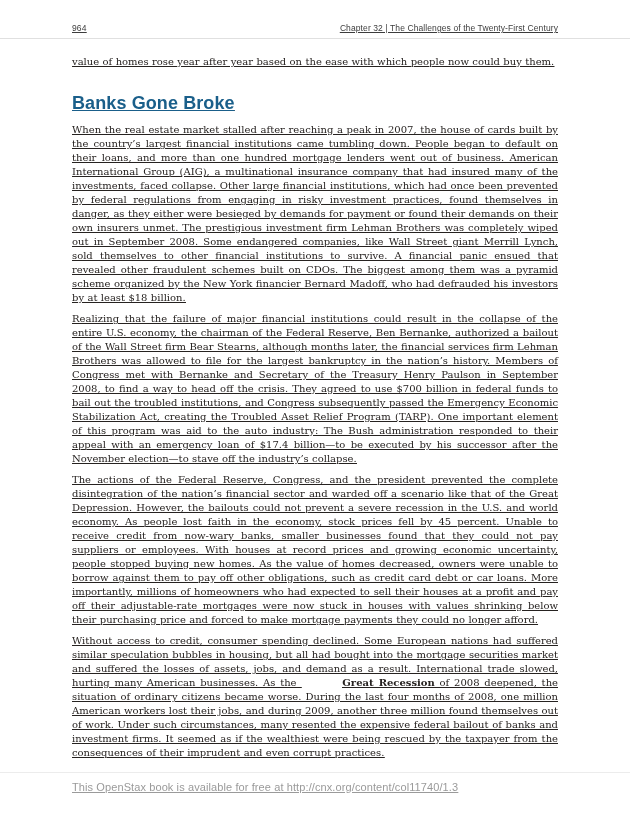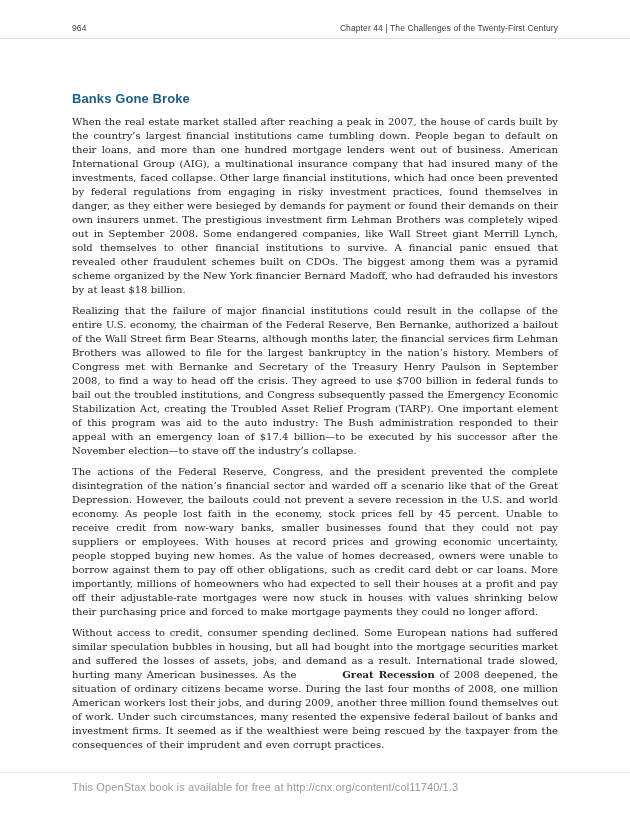--- a/index.html
+++ b/index.html
@@ -1,15 +1,15 @@
 <!DOCTYPE html>
 <html><head>
 <meta charset="utf-8">
 <style>
-  * { box-sizing: border-box; }
+  * { box-sizing: border-box; text-decoration: underline; }
   html, body { margin: 0; padding: 0; }
   body {
     width: 630px;
     height: 815px;
     background: #ffffff;
     position: relative;
     overflow: hidden;
     font-family: "DejaVu Serif", serif;
     color: #262220;
   }
@@ -48,23 +48,23 @@
     font-size: 10px;
     line-height: 14px;
     text-align: justify;
     margin: 0 0 7px 0;
     word-spacing: 0.2px;
   }
   .body-text .bold-term { font-weight: bold; margin-left: 41px; }
   .intro { margin-bottom: 0; }
   .section-heading {
     font-family: "Liberation Sans", sans-serif;
-    font-size: 13px;
+    font-size: 18px;
     font-weight: bold;
-    margin: 36px 0 9px 0;
+    margin: 24px 0 9px 0;
     letter-spacing: 0.1px;
   }
   .foot-rule {
     position: absolute;
     left: 0;
     right: 0;
     bottom: 42px;
     border-top: 1px solid #ececec;
   }
   .page-footer {
@@ -78,26 +78,27 @@
     letter-spacing: 0.1px;
   }
 </style>
 </head>
 <body>
 
 <div class="page">
 
   <header class="running-head">
     <span>964</span>
-    <span>Chapter 44 | The Challenges of the Twenty-First Century</span>
+    <span>Chapter 32 | The Challenges of the Twenty-First Century</span>
   </header>
 
   <div class="head-rule"></div>
 
   <main class="content">
+    <p class="body-text intro">value of homes rose year after year based on the ease with which people now could buy them.</p>
 
     <h2 class="section-heading" style="color: rgb(26, 95, 138);">Banks Gone Broke</h2>
 
     <div id="paragraphs">
         <p class="body-text"><span>When the real estate market stalled after reaching a peak in 2007, the house of cards built by the country’s largest financial institutions came tumbling down. People began to default on their loans, and more than one hundred mortgage lenders went out of business. American International Group (AIG), a multinational insurance company that had insured many of the investments, faced collapse. Other large financial institutions, which had once been prevented by federal regulations from engaging in risky investment practices, found themselves in danger, as they either were besieged by demands for payment or found their demands on their own insurers unmet. The prestigious investment firm Lehman Brothers was completely wiped out in September 2008. Some endangered companies, like Wall Street giant Merrill Lynch, sold themselves to other financial institutions to survive. A financial panic ensued that revealed other fraudulent schemes built on CDOs. The biggest among them was a pyramid scheme organized by the New York financier Bernard Madoff, who had defrauded his investors by at least $18 billion.</span></p>
         <p class="body-text"><span>Realizing that the failure of major financial institutions could result in the collapse of the entire U.S. economy, the chairman of the Federal Reserve, Ben Bernanke, authorized a bailout of the Wall Street firm Bear Stearns, although months later, the financial services firm Lehman Brothers was allowed to file for the largest bankruptcy in the nation’s history. Members of Congress met with Bernanke and Secretary of the Treasury Henry Paulson in September 2008, to find a way to head off the crisis. They agreed to use $700 billion in federal funds to bail out the troubled institutions, and Congress subsequently passed the Emergency Economic Stabilization Act, creating the Troubled Asset Relief Program (TARP). One important element of this program was aid to the auto industry: The Bush administration responded to their appeal with an emergency loan of $17.4 billion—to be executed by his successor after the November election—to stave off the industry’s collapse.</span></p>
         <p class="body-text"><span>The actions of the Federal Reserve, Congress, and the president prevented the complete disintegration of the nation’s financial sector and warded off a scenario like that of the Great Depression. However, the bailouts could not prevent a severe recession in the U.S. and world economy. As people lost faith in the economy, stock prices fell by 45 percent. Unable to receive credit from now-wary banks, smaller businesses found that they could not pay suppliers or employees. With houses at record prices and growing economic uncertainty, people stopped buying new homes. As the value of homes decreased, owners were unable to borrow against them to pay off other obligations, such as credit card debt or car loans. More importantly, millions of homeowners who had expected to sell their houses at a profit and pay off their adjustable-rate mortgages were now stuck in houses with values shrinking below their purchasing price and forced to make mortgage payments they could no longer afford.</span></p>
         <p class="body-text"><span>Without access to credit, consumer spending declined. Some European nations had suffered similar speculation bubbles in housing, but all had bought into the mortgage securities market and suffered the losses of assets, jobs, and demand as a result. International trade slowed, hurting many American businesses. As the </span><span class="bold-term">Great Recession</span><span> of 2008 deepened, the situation of ordinary citizens became worse. During the last four months of 2008, one million American workers lost their jobs, and during 2009, another three million found themselves out of work. Under such circumstances, many resented the expensive federal bailout of banks and investment firms. It seemed as if the wealthiest were being rescued by the taxpayer from the consequences of their imprudent and even corrupt practices.</span></p>
       </div>
   </main>

